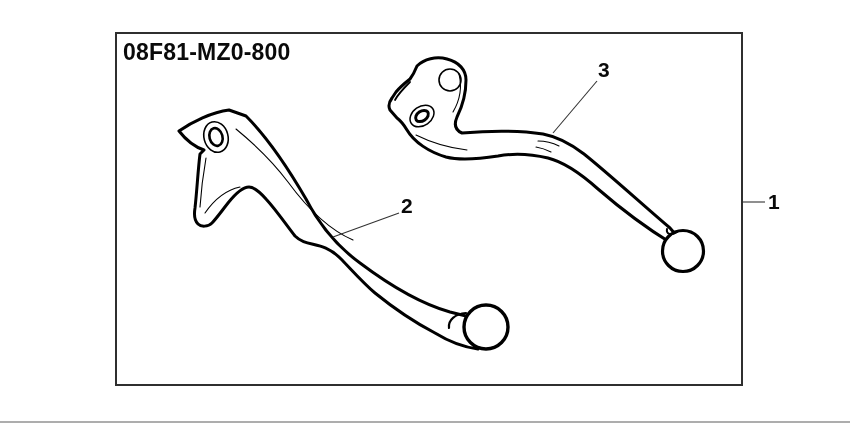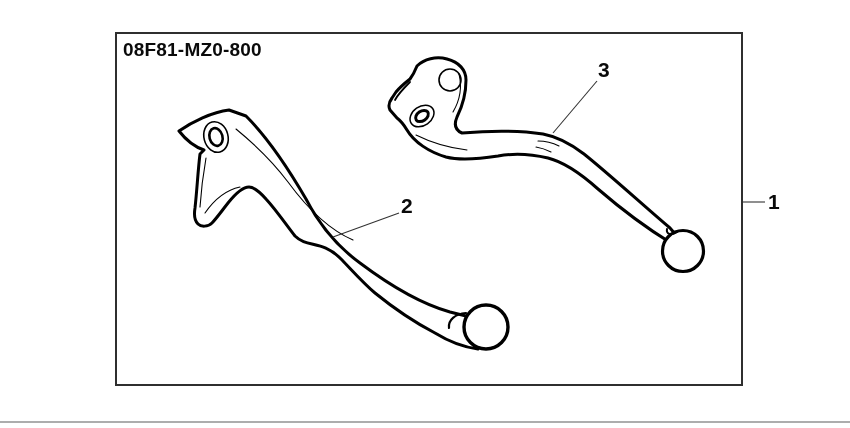--- a/index.html
+++ b/index.html
@@ -6,21 +6,21 @@
   .stage{
     position:relative;width:850px;height:428px;background:#ffffff;overflow:hidden;
     font-family:"Liberation Sans", sans-serif;
   }
   .frame{
     position:absolute;left:115px;top:32px;width:628px;height:354px;
     border:2px solid #2f2f2f;box-sizing:border-box;background:#ffffff;
   }
   .part-code{
     position:absolute;left:123px;top:39px;
-    font-size:19px;font-weight:bold;color:#0a0a0a;letter-spacing:0.2px;
+    font-size:23px;font-weight:bold;color:#0a0a0a;letter-spacing:0.2px;
     white-space:nowrap;
   }
   .drawing{position:absolute;left:0;top:0;}
   .callout{
     position:absolute;font-size:21px;font-weight:bold;color:#0a0a0a;line-height:1;
   }
   .callout-1{left:768px;top:191px;}
   .callout-2{left:401px;top:195px;}
   .callout-3{left:598px;top:59px;}
   .baseline{

